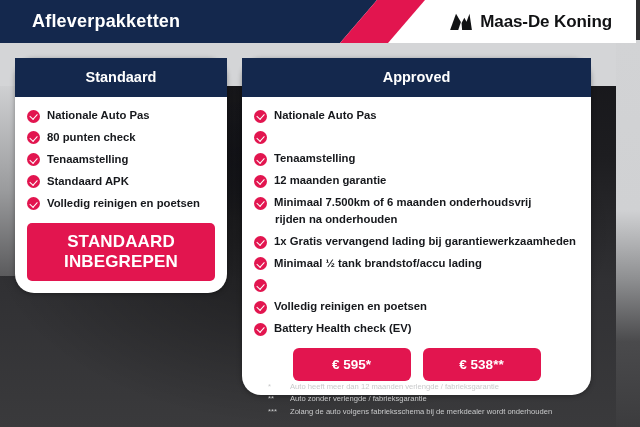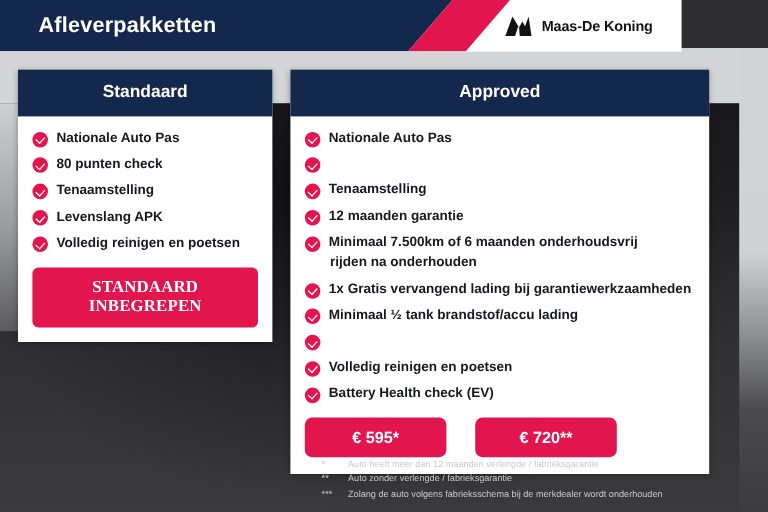--- a/index.html
+++ b/index.html
@@ -38,21 +38,21 @@
     position: absolute; left: 0; top: 40px; width: 640px; height: 46px;
     background: #d4d5d7;
   }
   .bg-topband2 {
     position: absolute; left: 0; top: 86px; width: 16px; height: 190px;
     background: linear-gradient(180deg, #cfd0d2 0%, #9a9b9d 55%, #5b5b5d 100%);
   }
 
   
   .header {
-    position: absolute; left: 0; top: 0; width: 568px; height: 43px;
+    position: absolute; left: 0; top: 0; width: 636px; height: 43px;
     background: #ffffff; overflow: hidden;
   }
   .hdr-navy {
     position: absolute; left: 0; top: 0; height: 43px; width: 400px;
     background: #152murky;
     background: #14284d;
     clip-path: polygon(0 0, 377px 0, 340px 43px, 0 43px);
   }
   .hdr-pink {
     position: absolute; left: 0; top: 0; height: 43px; width: 440px;
@@ -62,28 +62,29 @@
   .hdr-title {
     position: absolute; left: 32px; top: 0; height: 43px;
     display: flex; align-items: center;
     color: #ffffff; font-size: 18px; font-weight: bold; letter-spacing: .2px;
   }
   .hdr-brand {
     position: absolute; right: 24px; top: 0; height: 43px;
     display: flex; align-items: center; gap: 7px;
   }
   .hdr-brand-name {
-    color: #111214; font-size: 12px; font-weight: bold; letter-spacing: -.1px;
+    color: #111214; font-size: 17px; font-weight: bold; letter-spacing: -.1px;
   }
   .logo-mark { width: 24px; height: 18px; display: block; }
 
   
   .card {
     position: absolute; background: #ffffff;
     box-shadow: 0 1px 5px rgba(0,0,0,.35);
+    border-radius: 19px;
   }
   .card-std  { left: 15px;  top: 58px; width: 212px; }
   .card-appr { left: 242px; top: 58px; width: 349px; }
 
   .card-head {
     background: #14284d; color: #fff;
     text-align: center; font-size: 14.5px; font-weight: bold;
     padding: 11px 6px 12px;
   }
   .card-body { padding: 11px 12px 12px 12px; }
@@ -104,26 +105,26 @@
     border-width: 0 1.7px 1.7px 0; transform: rotate(42deg);
   }
   .feat-txt {
     font-size: 11.3px; font-weight: bold; color: #16181c; line-height: 1.32;
   }
   .feat-cont { font-size: 11.3px; font-weight: bold; color: #16181c; line-height: 1.32; }
 
   .std-btn {
     display: block; width: 100%; margin-top: 12px;
     background: #e2154f; color: #fff; border: none; border-radius: 5px;
-    padding: 9px 4px; font-size: 14px; font-weight: bold; letter-spacing: .15px;
-    font-family: Liberation Serif, serif; text-align: center; cursor: pointer;
+    padding: 9px 4px; font-size: 17px; font-weight: bold; letter-spacing: .15px;
+    font-family: Liberation Sans, sans-serif; text-align: center; cursor: pointer;
   }
 
   .price-row {
-    display: flex; gap: 24px; margin-top: 12px; padding-bottom: 2px;
+    display: flex; justify-content: center; gap: 12px; margin-top: 12px; padding-bottom: 2px;
   }
   .price-btn {
     background: #e2154f; color: #fff; border: none; border-radius: 6px;
     min-width: 118px; padding: 9px 12px;
     font-size: 13.5px; font-weight: bold; font-family: "Liberation Sans", sans-serif;
     cursor: pointer;
   }
 
   
   .footnotes {
@@ -173,21 +174,21 @@
         <li>
           <span class="check"></span>
           <span class="feat-txt">80 punten check</span>
         </li>
         <li>
           <span class="check"></span>
           <span class="feat-txt">Tenaamstelling</span>
         </li>
         <li>
           <span class="check"></span>
-          <span class="feat-txt">Levenslang APK</span>
+          <span class="feat-txt">Standaard APK</span>
         </li>
         <li>
           <span class="check"></span>
           <span class="feat-txt">Volledig reinigen en poetsen</span>
         </li>
       </ul>
       <button class="std-btn">STANDAARD INBEGREPEN</button>
     </div>
   </div>
 
@@ -233,21 +234,21 @@
           <span class="feat-txt">Volledig reinigen en poetsen</span>
         </li>
         <li>
           <span class="check"></span>
           <span class="feat-txt">Battery Health check (EV)</span>
         </li>
       </ul>
 
       <div class="price-row">
         <button class="price-btn">€ 595*</button>
-        <button class="price-btn">€ 720**</button>
+        <button class="price-btn">€ 538**</button>
       </div>
     </div>
   </div>
 
   <div class="footnotes">
     <div class="fn-row">
       <span class="fn-mark">*</span>
       <span class="fn-text">Auto heeft meer dan 12 maanden verlengde / fabrieksgarantie</span>
     </div>
     <div class="fn-row">

